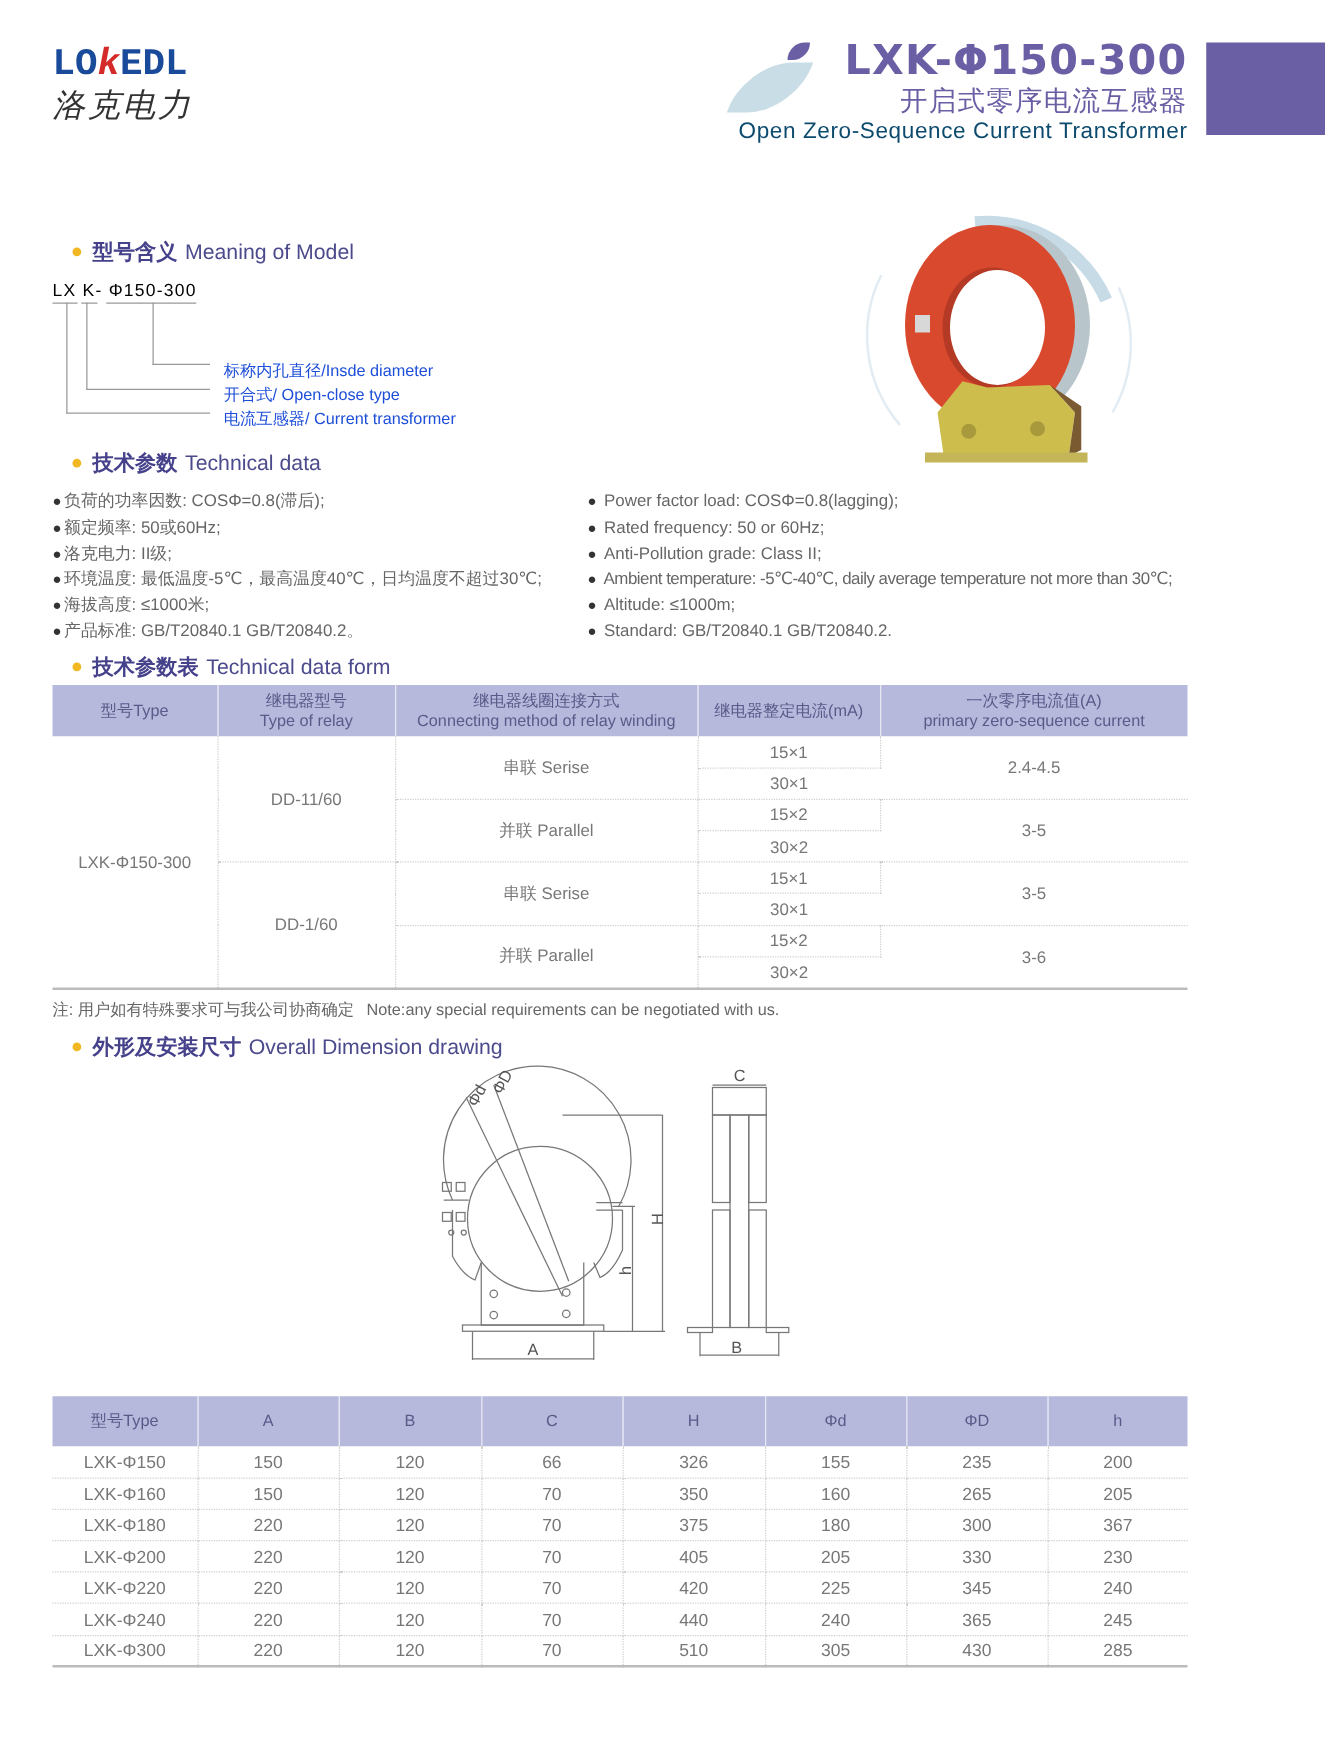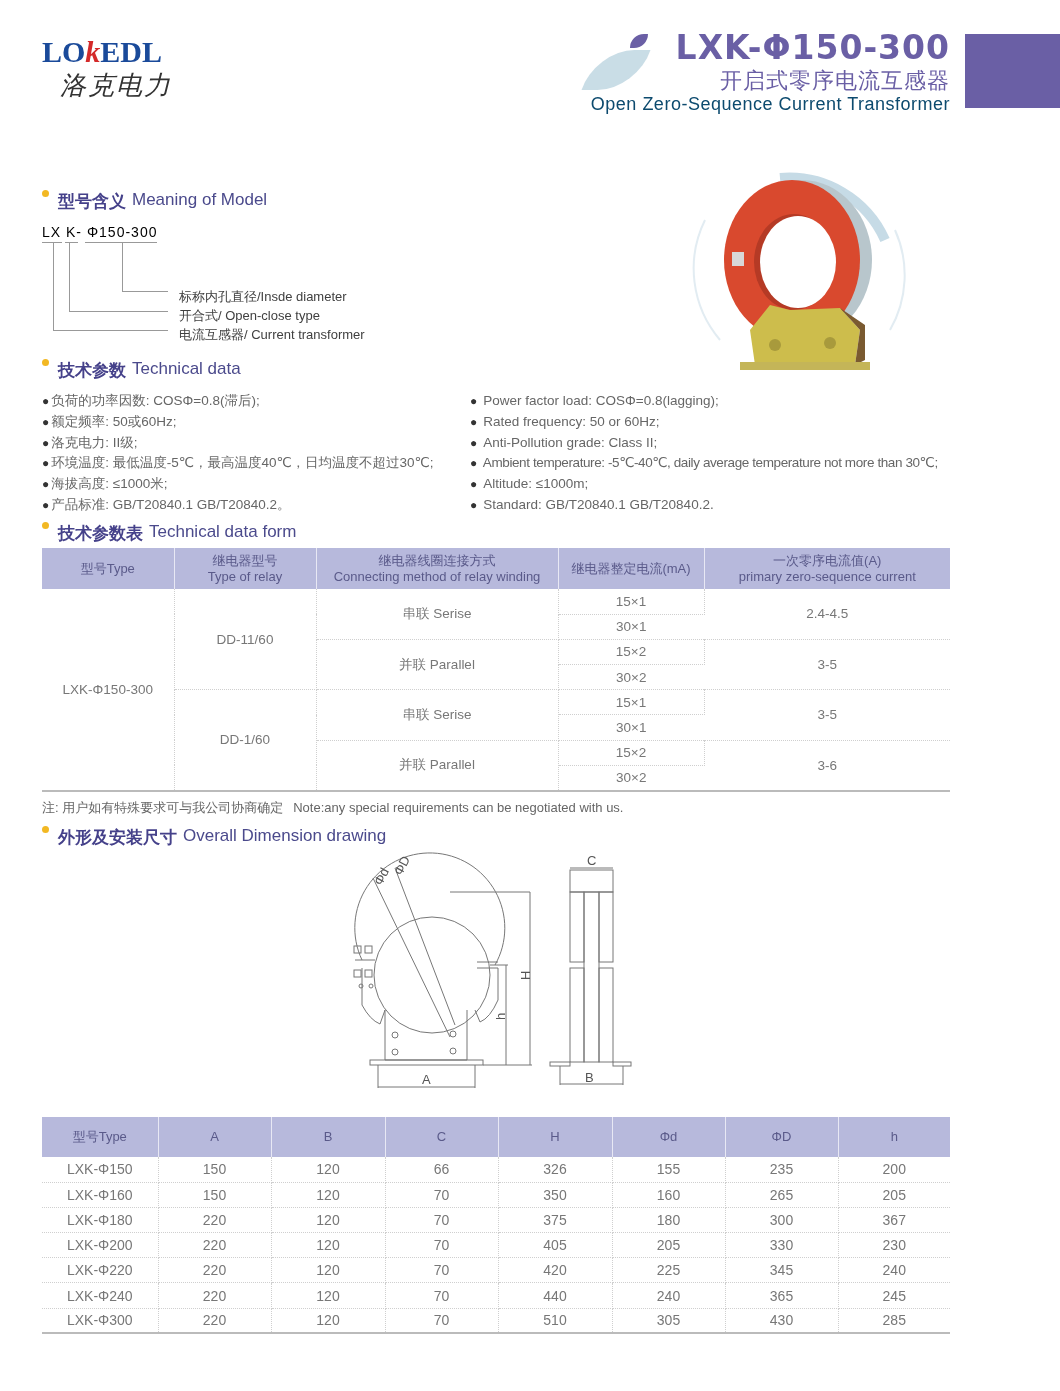--- a/index.html
+++ b/index.html
@@ -1,41 +1,41 @@
 <!DOCTYPE html>
 <html><head>
 <meta charset="utf-8">
 <style>
   * { box-sizing: border-box; margin: 0; padding: 0; }
   html, body { width: 1060px; height: 1391px; background: #ffffff; overflow: hidden; }
   body { position: relative; font-family: "Liberation Sans", "DejaVu Sans", sans-serif; color: #666; }
 
   
   .logo { position: absolute; left: 42px; top: 36px; width: 160px; }
-  .logo-en { font-family: Liberation Serif, serif; font-weight: bold; font-size: 30px; letter-spacing: 0px; color: #1a4a9a; line-height: 32px; }
+  .logo-en { font-family: Liberation Mono, monospace; font-weight: bold; font-size: 30px; letter-spacing: 0px; color: #1a4a9a; line-height: 32px; }
   .logo-en .k { color: #d42a2a; font-style: italic; }
-  .logo-cn { font-family: "DejaVu Serif", serif; font-size: 26px; color: #333; margin-left: 18px; line-height: 34px; font-style: italic; letter-spacing: 2px; }
+  .logo-cn { font-family: "DejaVu Serif", serif; font-size: 26px; color: #333; line-height: 34px; font-style: italic; letter-spacing: 2px; }
 
   .leaf-big { position: absolute; left: 588px; top: 50px; width: 56px; height: 40px; background: #c9dde6; border-radius: 40px 0 40px 0; transform: skewX(-18deg); }
   .leaf-small { position: absolute; left: 630px; top: 34px; width: 18px; height: 14px; background: #6a5fa5; border-radius: 14px 0 14px 0; }
 
   .title-model { position: absolute; right: 110px; top: 28px; font-family: "DejaVu Sans", sans-serif; font-weight: bold; font-size: 33px; color: #6a5fa5; letter-spacing: 1px; }
   .title-cn { position: absolute; right: 110px; top: 66px; font-size: 22px; color: #6a5fa5; letter-spacing: 1px; }
   .title-en { position: absolute; right: 110px; top: 94px; font-size: 18px; color: #0c4a6e; letter-spacing: 0.5px; }
   .purple-block { position: absolute; left: 965px; top: 34px; width: 95px; height: 74px; background: #6a5fa5; }
 
   
-  .sec-head { position: absolute; left: 42px; font-size: 17px; color: #4b4a8c; display: flex; }
+  .sec-head { position: absolute; left: 58px; font-size: 17px; color: #4b4a8c; display: flex; align-items: center; }
   .sec-head .dot { width: 7px; height: 7px; border-radius: 50%; background: #f2b823; margin-right: 9px; }
   .sec-head .cn { font-weight: bold; margin-right: 6px; color: #45418a; }
 
   
   .model-code { position: absolute; left: 42px; top: 224px; font-size: 14px; color: #000000; letter-spacing: 1px; }
   .mm-line { position: absolute; background: #999; }
-  .mm-label { position: absolute; font-size: 13px; color: #404040; }
+  .mm-label { position: absolute; font-size: 13px; color: #1d4ed8; }
 
   
   .product { position: absolute; left: 680px; top: 160px; width: 240px; height: 220px; }
 
   
   .td-list { position: absolute; font-size: 13.5px; color: #666; }
   .td-list li { list-style: none; height: 20.8px; line-height: 20.8px; white-space: nowrap; }
   .td-list li::before { content: "●"; color: #333; margin-right: 2px; font-size: 12px; }
   .td-right li::before { margin-right: 6px; }
 

